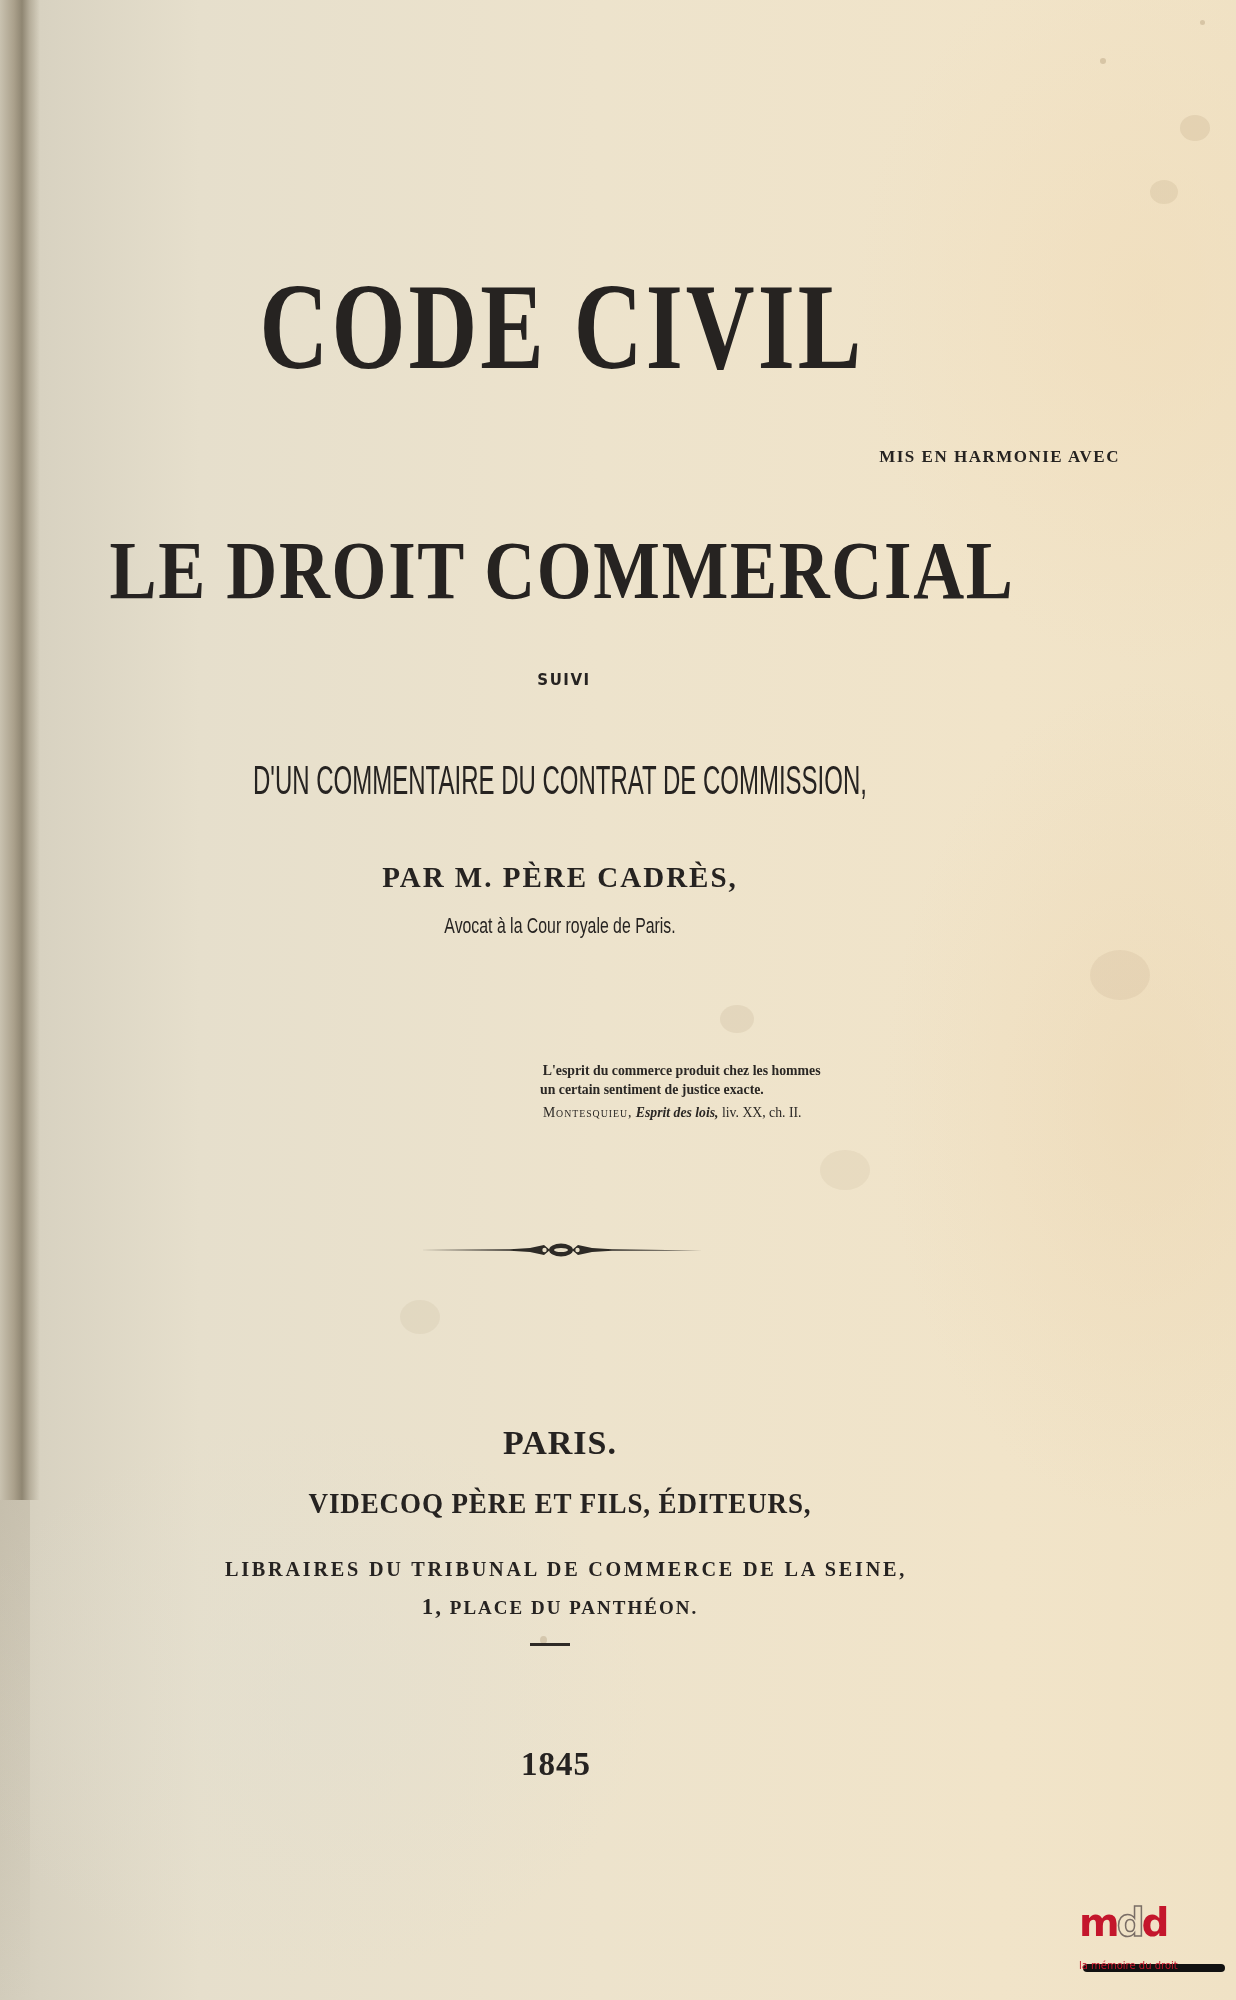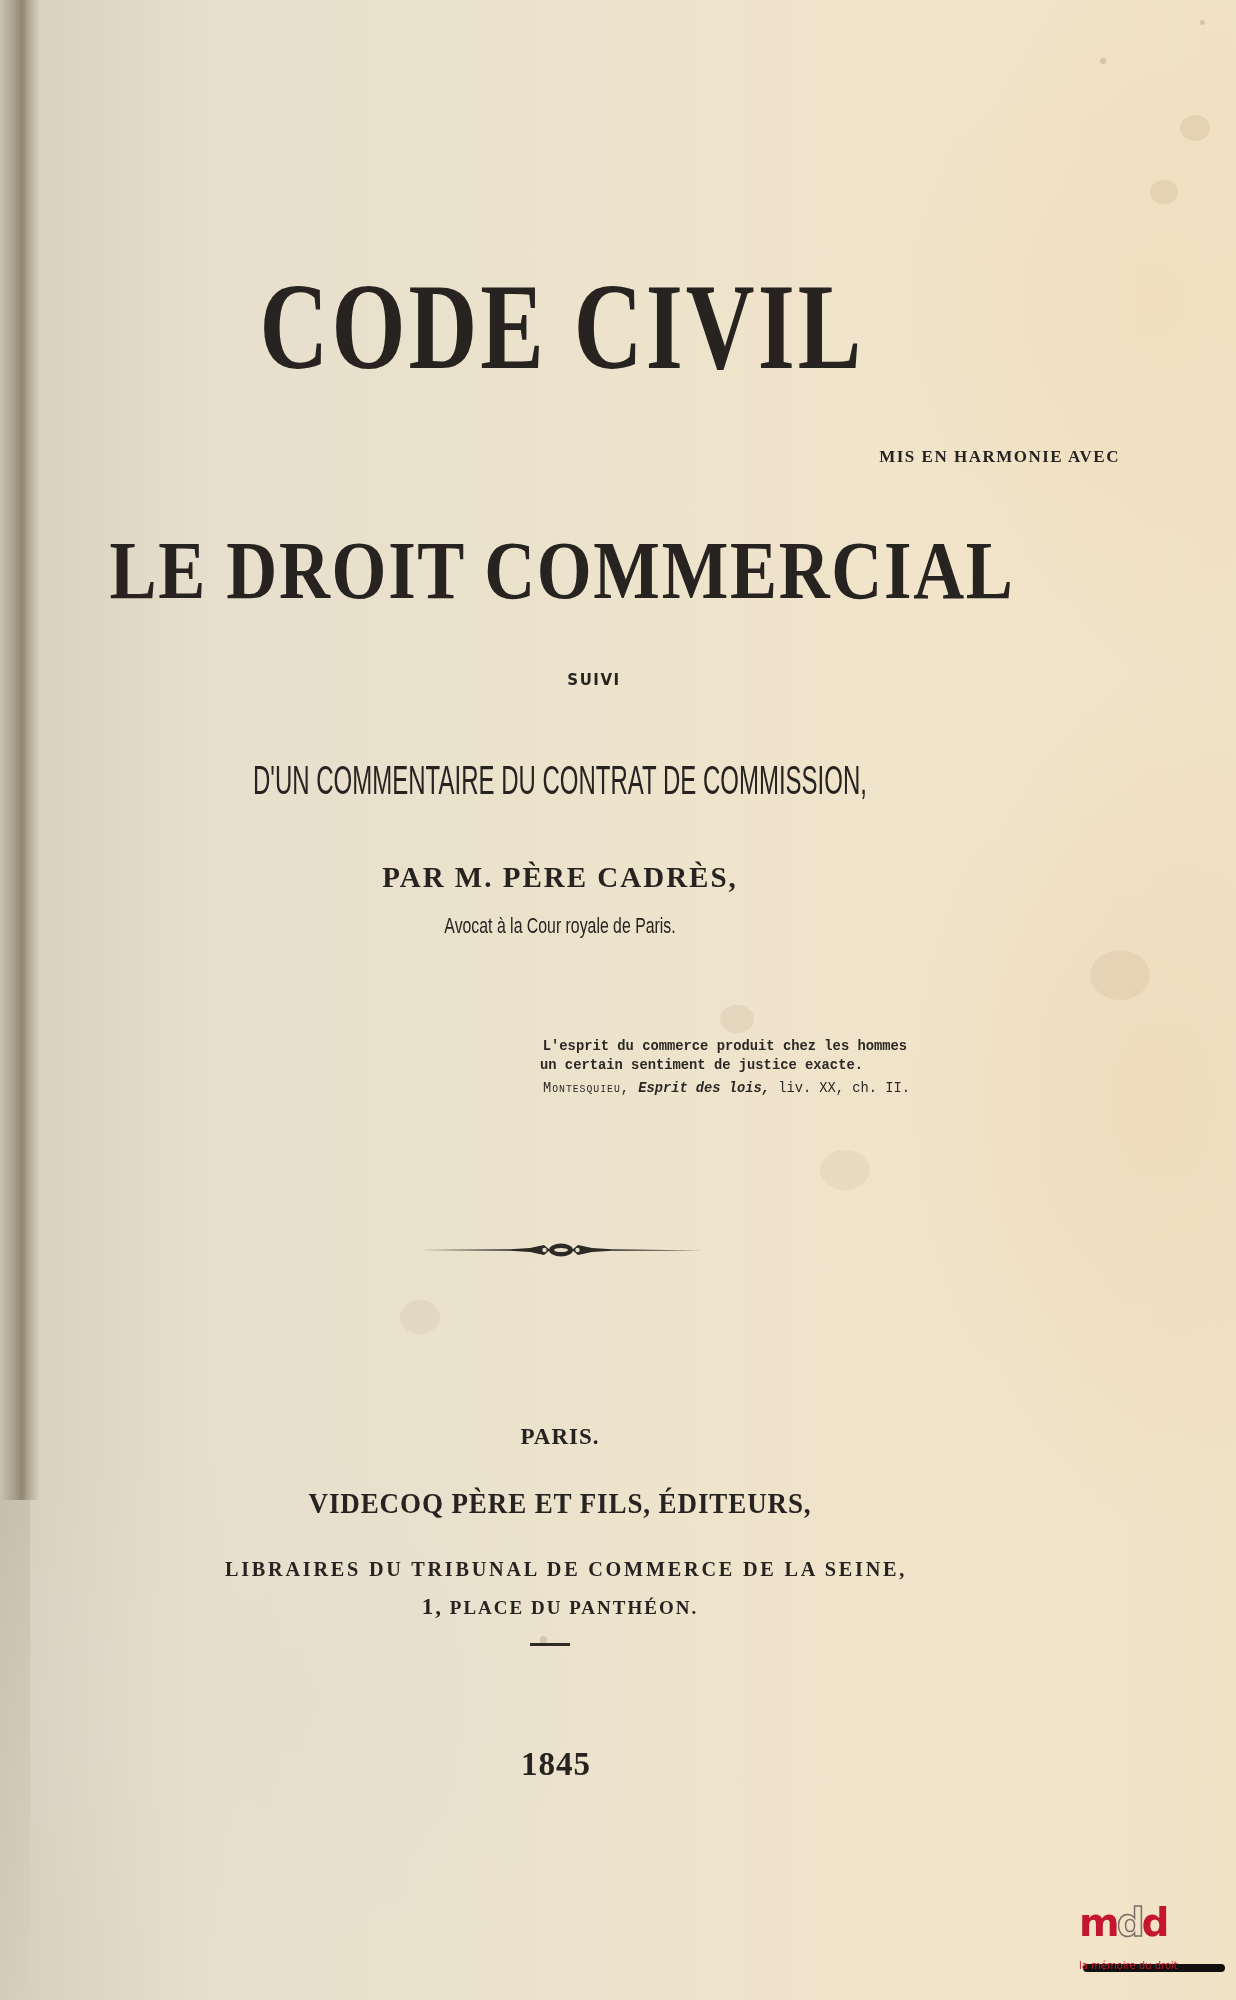--- a/index.html
+++ b/index.html
@@ -94,21 +94,20 @@
       transform-origin: 562px 0;
     }
     .suivi {
       top: 671px;
       left: 0;
       width: 1128px;
       font-family: "DejaVu Sans", sans-serif;
       font-weight: bold;
       font-size: 15px;
       letter-spacing: 1.5px;
-      padding-left: 30px;
     }
     .commentaire {
       top: 758px;
       left: 0;
       width: 1120px;
       font-family: "Liberation Sans", sans-serif;
       font-size: 40px;
       line-height: 44px;
       letter-spacing: 0px;
       transform: scaleX(0.6);
@@ -128,22 +127,22 @@
       left: 0;
       width: 1120px;
       font-family: "Liberation Sans", sans-serif;
       font-size: 22px;
       transform: scaleX(0.72);
       transform-origin: 560px 0;
     }
     .epigraph {
       position: absolute;
       left: 540px;
-      top: 1037px;
-      font-family: Liberation Mono, monospace;
+      top: 1061px;
+      font-family: Liberation Serif, serif;
       font-weight: bold;
       font-size: 15px;
       line-height: 19px;
       color: #2a2724;
       white-space: nowrap;
     }
     .epigraph .l1 { padding-left: 3px; display: block; transform: scaleX(0.92); transform-origin: 0 0; }
     .epigraph .l2 { display: block; transform: scaleX(0.92); transform-origin: 0 0; }
     .epigraph .l3 {
       display: block;
@@ -161,21 +160,21 @@
       top: 1238px;
       width: 282px;
       height: 24px;
     }
     .paris {
       top: 1424px;
       left: 0;
       width: 1120px;
       font-family: "Liberation Serif", serif;
       font-weight: bold;
-      font-size: 23px;
+      font-size: 34px;
       letter-spacing: 1px;
     }
     .editeurs {
       top: 1486px;
       left: 0;
       width: 1120px;
       font-family: "Liberation Serif", serif;
       font-weight: bold;
       font-size: 30px;
       letter-spacing: 1px;

